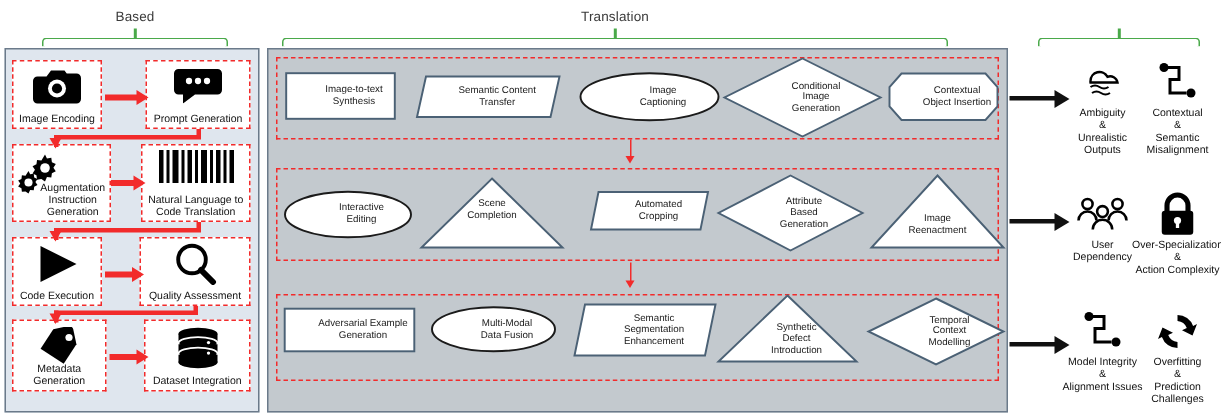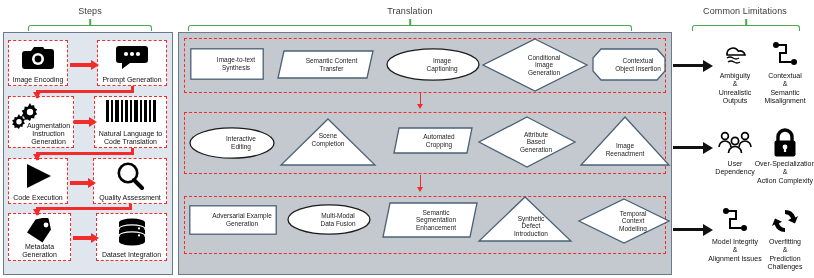--- a/index.html
+++ b/index.html
@@ -144,33 +144,32 @@
   .lim .ltext {
     font-size: 7px; line-height: 8.4px; color: #111;
     white-space: pre-line;
   }
 </style>
 </head>
 <body>
 
 <div id="page">
 
-  <div class="group-title" style="left:60px; top:6px; width:60px;">Steps</div>
+  <div class="group-title" style="left:60px; top:6px; width:60px;">Based</div>
   <div class="bracket" style="left:28px; top:19px; width:124px; height:13px;">
     <div class="bar"></div>
     <div class="stem"></div>
   </div>
 
   <div class="group-title" style="left:370px; top:6px; width:80px;">Translation</div>
   <div class="bracket" style="left:188px; top:19px; width:444px; height:13px;">
     <div class="bar"></div>
     <div class="stem"></div>
   </div>
 
-  <div class="group-title" style="left:690px; top:6px; width:110px;">Common Limitations</div>
   <div class="bracket" style="left:692px; top:19px; width:108px; height:13px;">
     <div class="bar"></div>
     <div class="stem"></div>
   </div>
 
   <div class="panel" id="steps-panel" style="left:3px; top:32px; width:170px; height:243px;"></div>
 
   <div class="dashed dashed-fill" style="left:8px;  top:40px;  width:60px; height:46px;"></div>
   <div class="dashed dashed-fill" style="left:97px; top:40px; width:70px; height:46px;"></div>
   <div class="dashed dashed-fill" style="left:8px;  top:96px; width:66px; height:52px;"></div>

